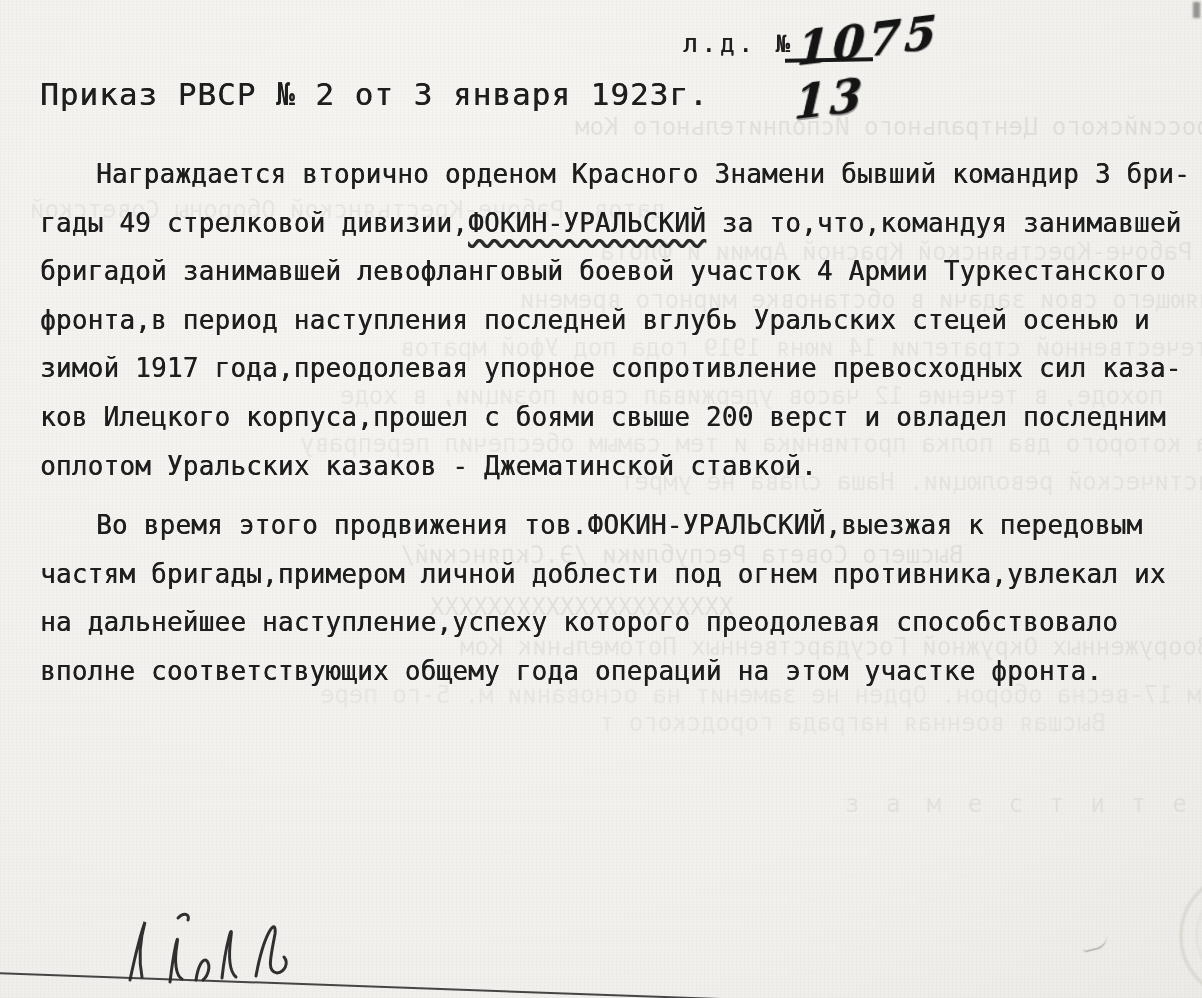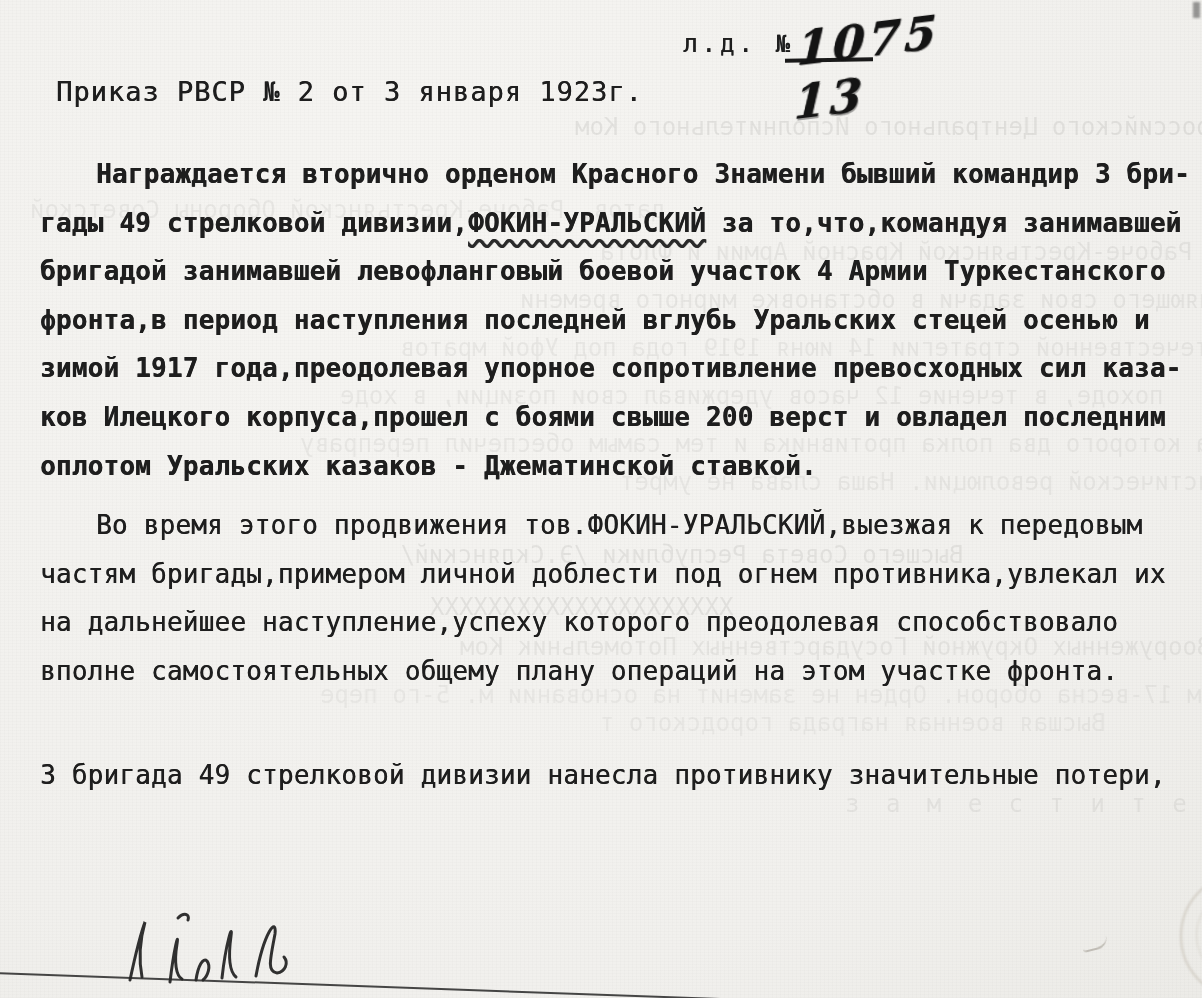--- a/index.html
+++ b/index.html
@@ -35,27 +35,27 @@
   .ld-hand{
     position:absolute;left:795px;top:8px;width:230px;
     font-family:"DejaVu Serif","Liberation Serif",serif;
     font-style:italic;font-weight:bold;font-size:46px;color:#141414;
     transform:rotate(-7deg) skewX(-10deg);
     letter-spacing:4px;
     text-shadow:0 0 1px #141414, 1px 1px 0 rgba(20,20,20,.35);
     filter:blur(0.3px);
   }
   .title{
-    position:absolute;left:56px;top:76px;font-size:27px;letter-spacing:1px;
+    position:absolute;left:40px;top:76px;font-size:31px;letter-spacing:1px;
   }
   .para{
     position:absolute;left:40px;width:1140px;font-size:26px;line-height:48.6px;
     letter-spacing:0.2px;
   }
-  .para-1{top:150px;font-weight:bold;}
+  .para-1{top:150px;}
   .para-2{top:501px;}
   .para-3{top:751px;}
   .line{white-space:nowrap;}
   .indent{padding-left:56px;}
   .uw{
     text-decoration:underline;text-decoration-style:wavy;
     text-decoration-thickness:2.5px;text-underline-offset:7px;
     text-decoration-color:#2a2a2a;
     margin-top:32px;
   }
@@ -117,25 +117,24 @@
     <div class="line">фронта,в период наступления последней вглубь Уральских стецей осенью и</div>
     <div class="line">зимой 1917 года,преодолевая упорное сопротивление превосходных сил каза-</div>
     <div class="line">ков Илецкого корпуса,прошел с боями свыше 200 верст и овладел последним</div>
     <div class="line">оплотом Уральских казаков - Джематинской ставкой.</div>
   </div>
 
   <div class="para para-2 typed">
     <div class="line indent">Во время этого продвижения тов.ФОКИН-УРАЛЬСКИЙ,выезжая к передовым</div>
     <div class="line">частям бригады,примером личной доблести под огнем противника,увлекал их</div>
     <div class="line">на дальнейшее наступление,успеху которого преодолевая способствовало</div>
-    <div class="line">вполне самостоятельных общему плану операций на этом участке фронта.</div>
+    <div class="line">вполне соответствующих общему года операций на этом участке фронта.</div>
   </div>
 
   <div class="para para-3 typed">
-    <div class="line">3 бригада 49 стрелковой дивизии нанесла противнику значительные потери,</div>
   </div>
 
   <svg class="signature-svg" width="240" height="90" viewBox="0 0 240 90">
     <g fill="none" stroke="#1c1c1c" stroke-width="3" stroke-linecap="round">
       <path d="M12,78 C18,50 24,28 27,20 C23,34 20,54 24,75"></path>
       <path d="M52,80 C56,46 61,28 59,42 C56,60 58,74 64,77"></path>
       <path d="M78,78 C80,64 85,55 89,59 C93,64 90,74 85,78"></path>
       <path d="M104,76 C108,40 115,20 113,34 C110,56 112,70 118,75"></path>
       <path d="M138,74 C146,30 159,14 157,32 C152,58 149,70 159,71 C167,70 171,61 166,55"></path>
       <path d="M60,16 C66,10 72,12 70,18"></path>

